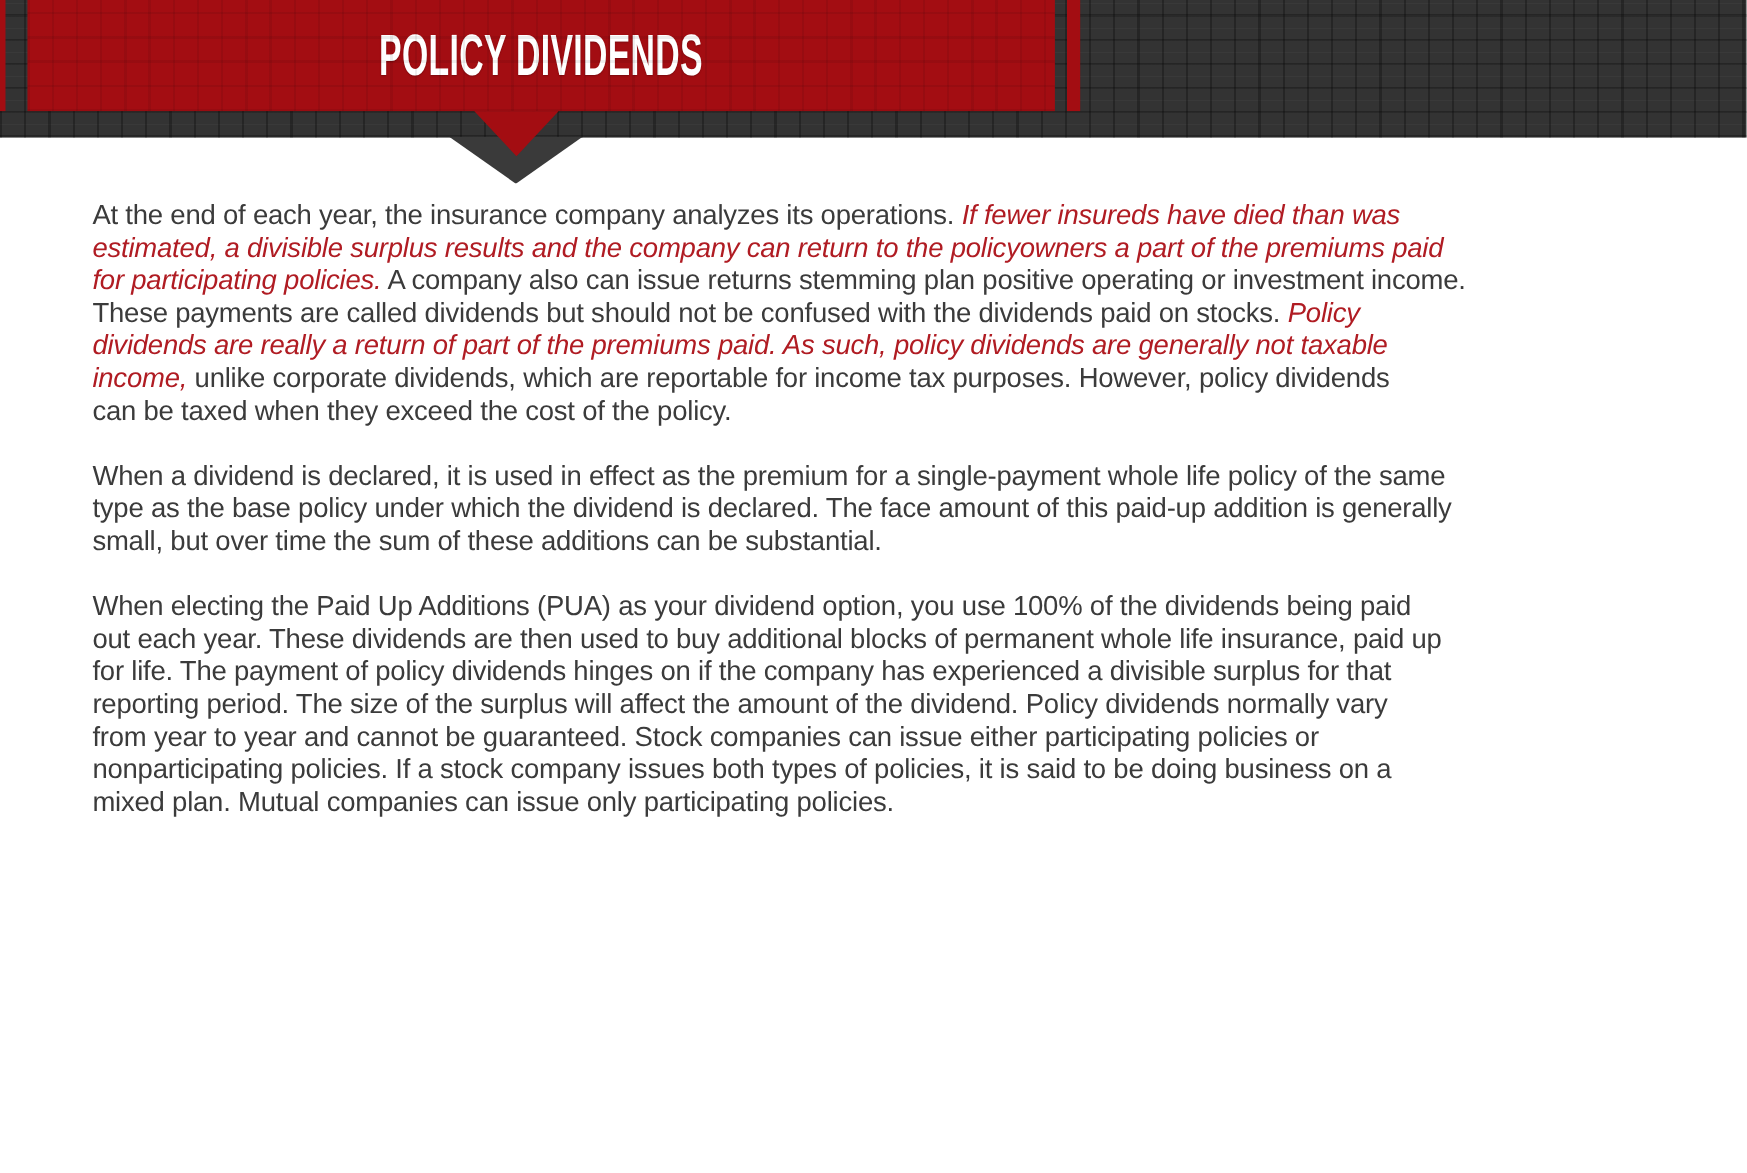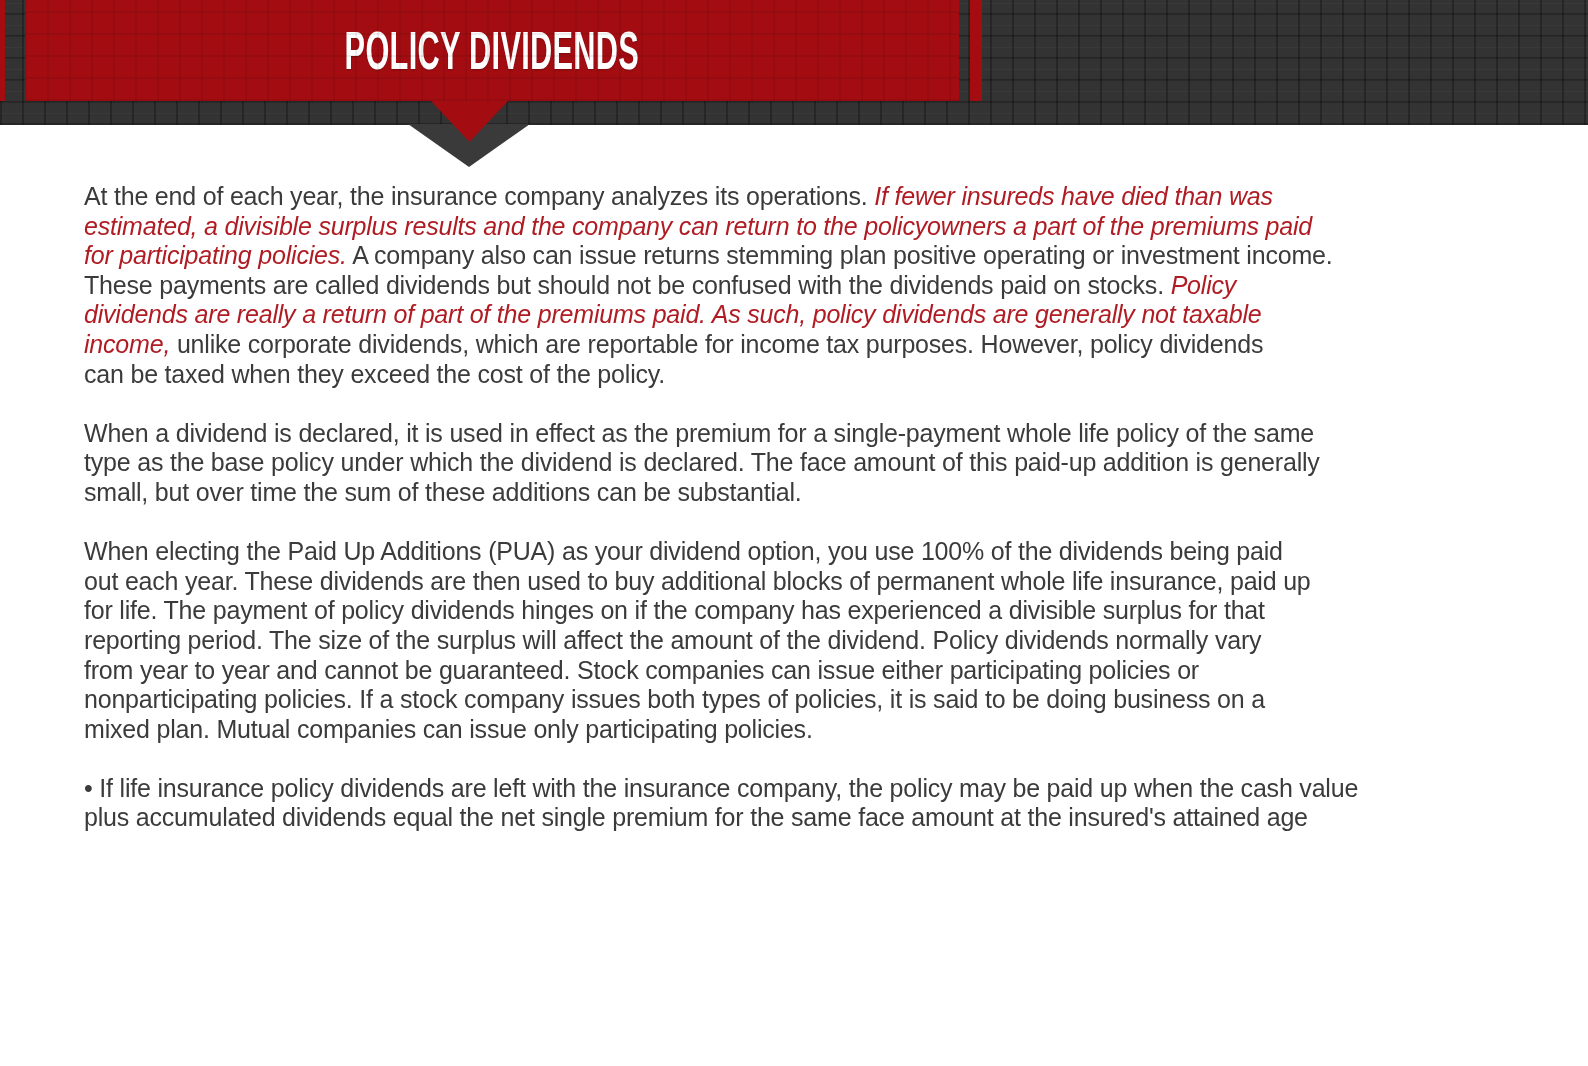--- a/index.html
+++ b/index.html
@@ -112,16 +112,14 @@
       <p><span>When a dividend is declared, it is used in effect as the premium for a single-payment whole life policy of the same
 type as the base policy under which the dividend is declared. The face amount of this paid-up addition is generally
 small, but over time the sum of these additions can be substantial.</span></p>
       <p><span>When electing the Paid Up Additions (PUA) as your dividend option, you use 100% of the dividends being paid
 out each year. These dividends are then used to buy additional blocks of permanent whole life insurance, paid up
 for life. The payment of policy dividends hinges on if the company has experienced a divisible surplus for that
 reporting period. The size of the surplus will affect the amount of the dividend. Policy dividends normally vary
 from year to year and cannot be guaranteed. Stock companies can issue either participating policies or
 nonparticipating policies. If a stock company issues both types of policies, it is said to be doing business on a
 mixed plan. Mutual companies can issue only participating policies.</span></p>
-      <p><span>• If life insurance policy dividends are left with the insurance company, the policy may be paid up when the cash value
-plus accumulated dividends equal the net single premium for the same face amount at the insured's attained age</span></p>
     </main>
 </div>
 
 </body></html>

